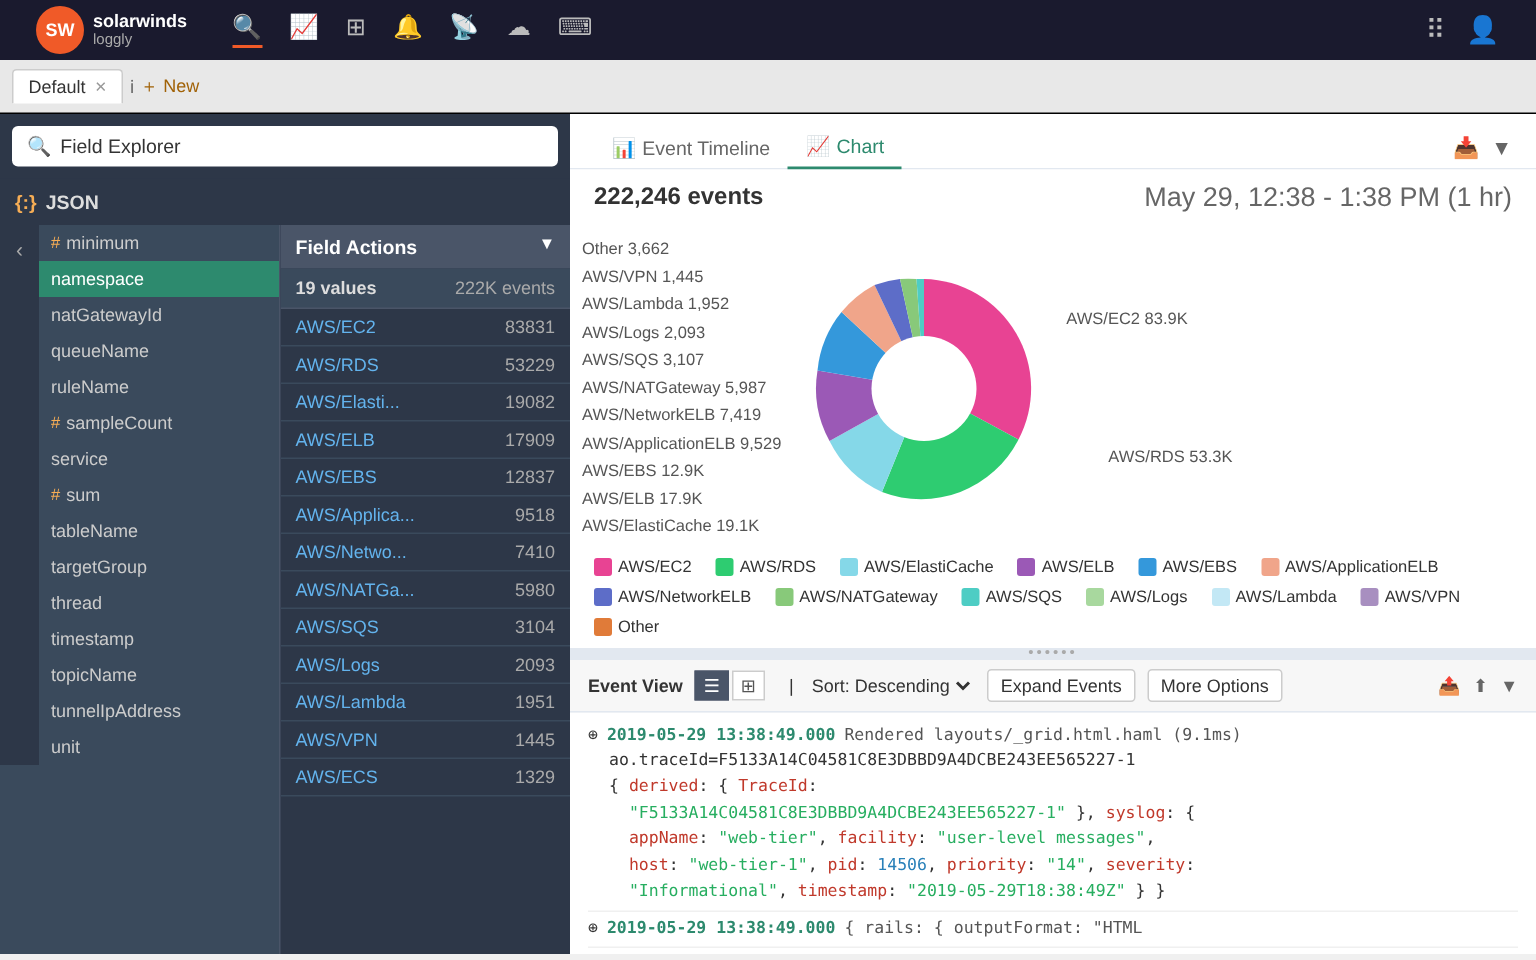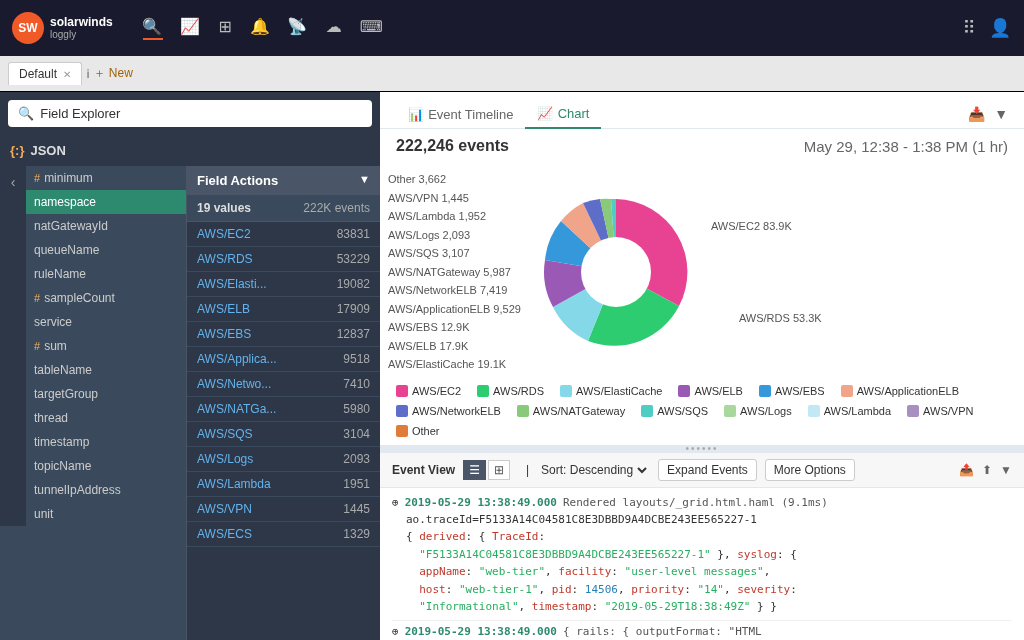--- a/index.html
+++ b/index.html
@@ -1,24 +1,24 @@
 <!DOCTYPE html>
 <html><head>
   <meta charset="utf-8">
   <style>
     * { box-sizing: border-box; margin: 0; padding: 0; }
     body { font-family: -apple-system, BlinkMacSystemFont, 'Segoe UI', sans-serif; font-size: 13px; background: #f0f0f0; color: #333; overflow: hidden; width: 1024px; height: 640px; }
 
     
     .top-nav {
       background: #1a1a2e;
-      height: 56px;
-      display: flex;
-      align-items: center;
-      padding: 0 12px;
+      height: 40px;
+      display: flex;
+      align-items: center;
+      padding: 0 24px;
       gap: 20px;
     }
     .top-nav .logo {
       display: flex;
       align-items: center;
       gap: 6px;
       color: white;
       font-size: 13px;
     }
     .logo-icon {
@@ -229,21 +229,21 @@
     .chart-tab-icons { margin-left: auto; display: flex; gap: 8px; align-items: center; color: #666; }
 
     .chart-header {
       display: flex;
       justify-content: space-between;
       align-items: center;
       padding: 8px 16px;
       background: white;
     }
     .events-count { font-size: 16px; font-weight: 600; color: #333; }
-    .events-date { font-size: 15px; color: #666; }
+    .events-date { font-size: 18px; color: #666; }
 
     .pie-chart-container {
       display: flex;
       flex: 1;
       padding: 8px;
       gap: 10px;
     }
     .pie-labels-left {
       font-size: 11px;
       color: #555;

